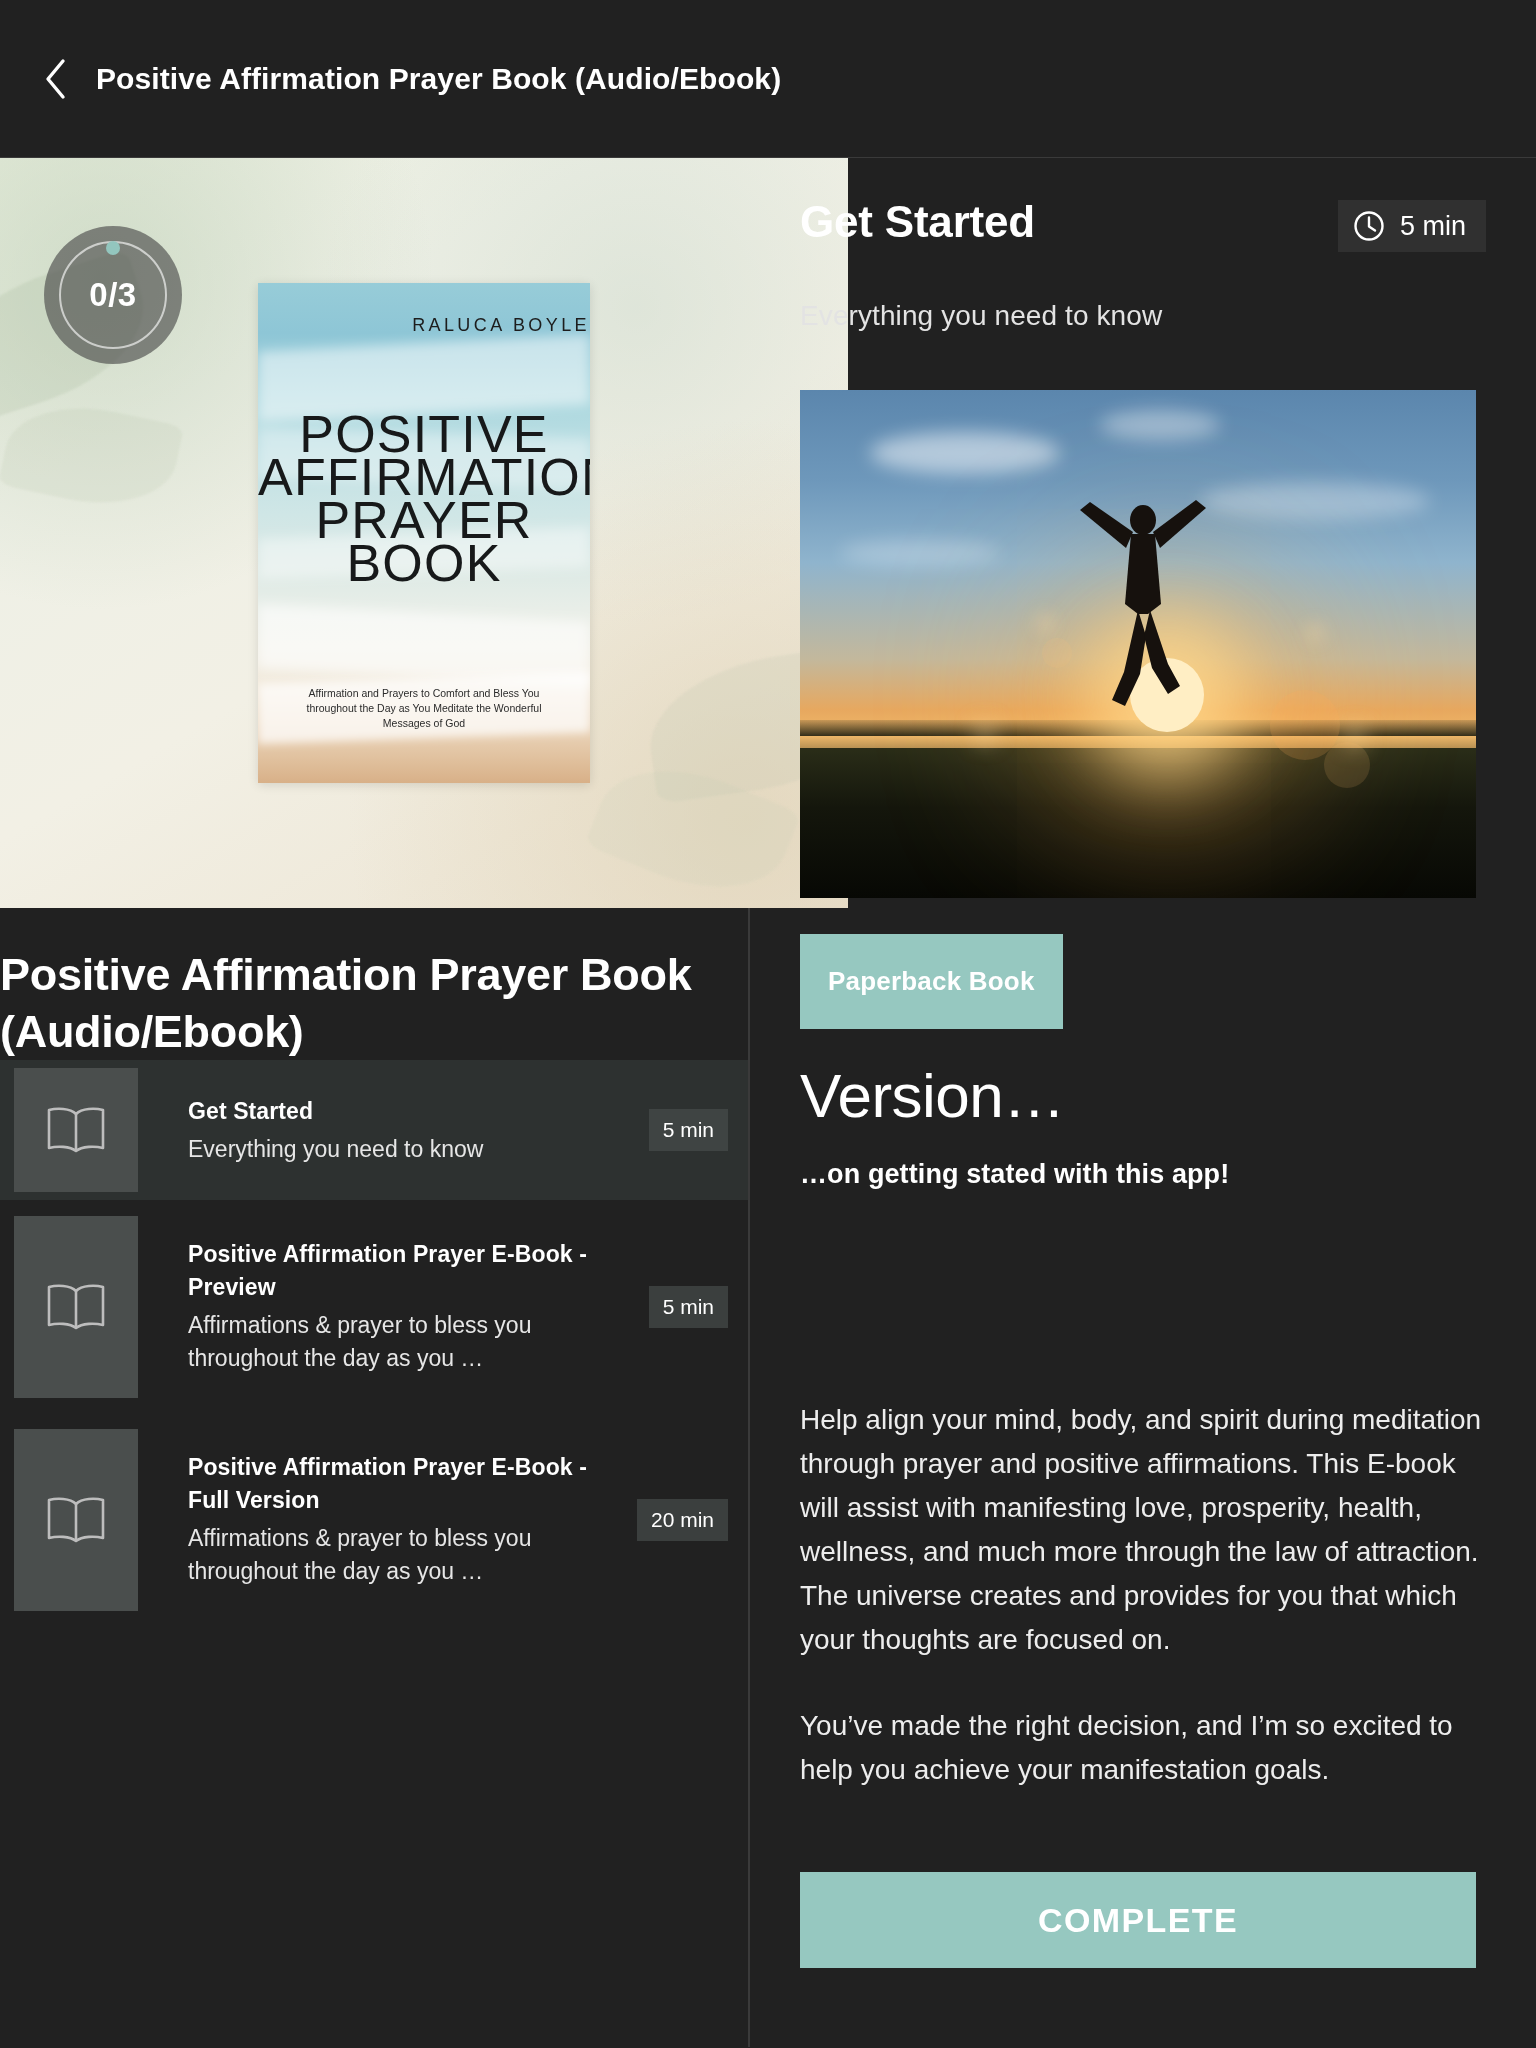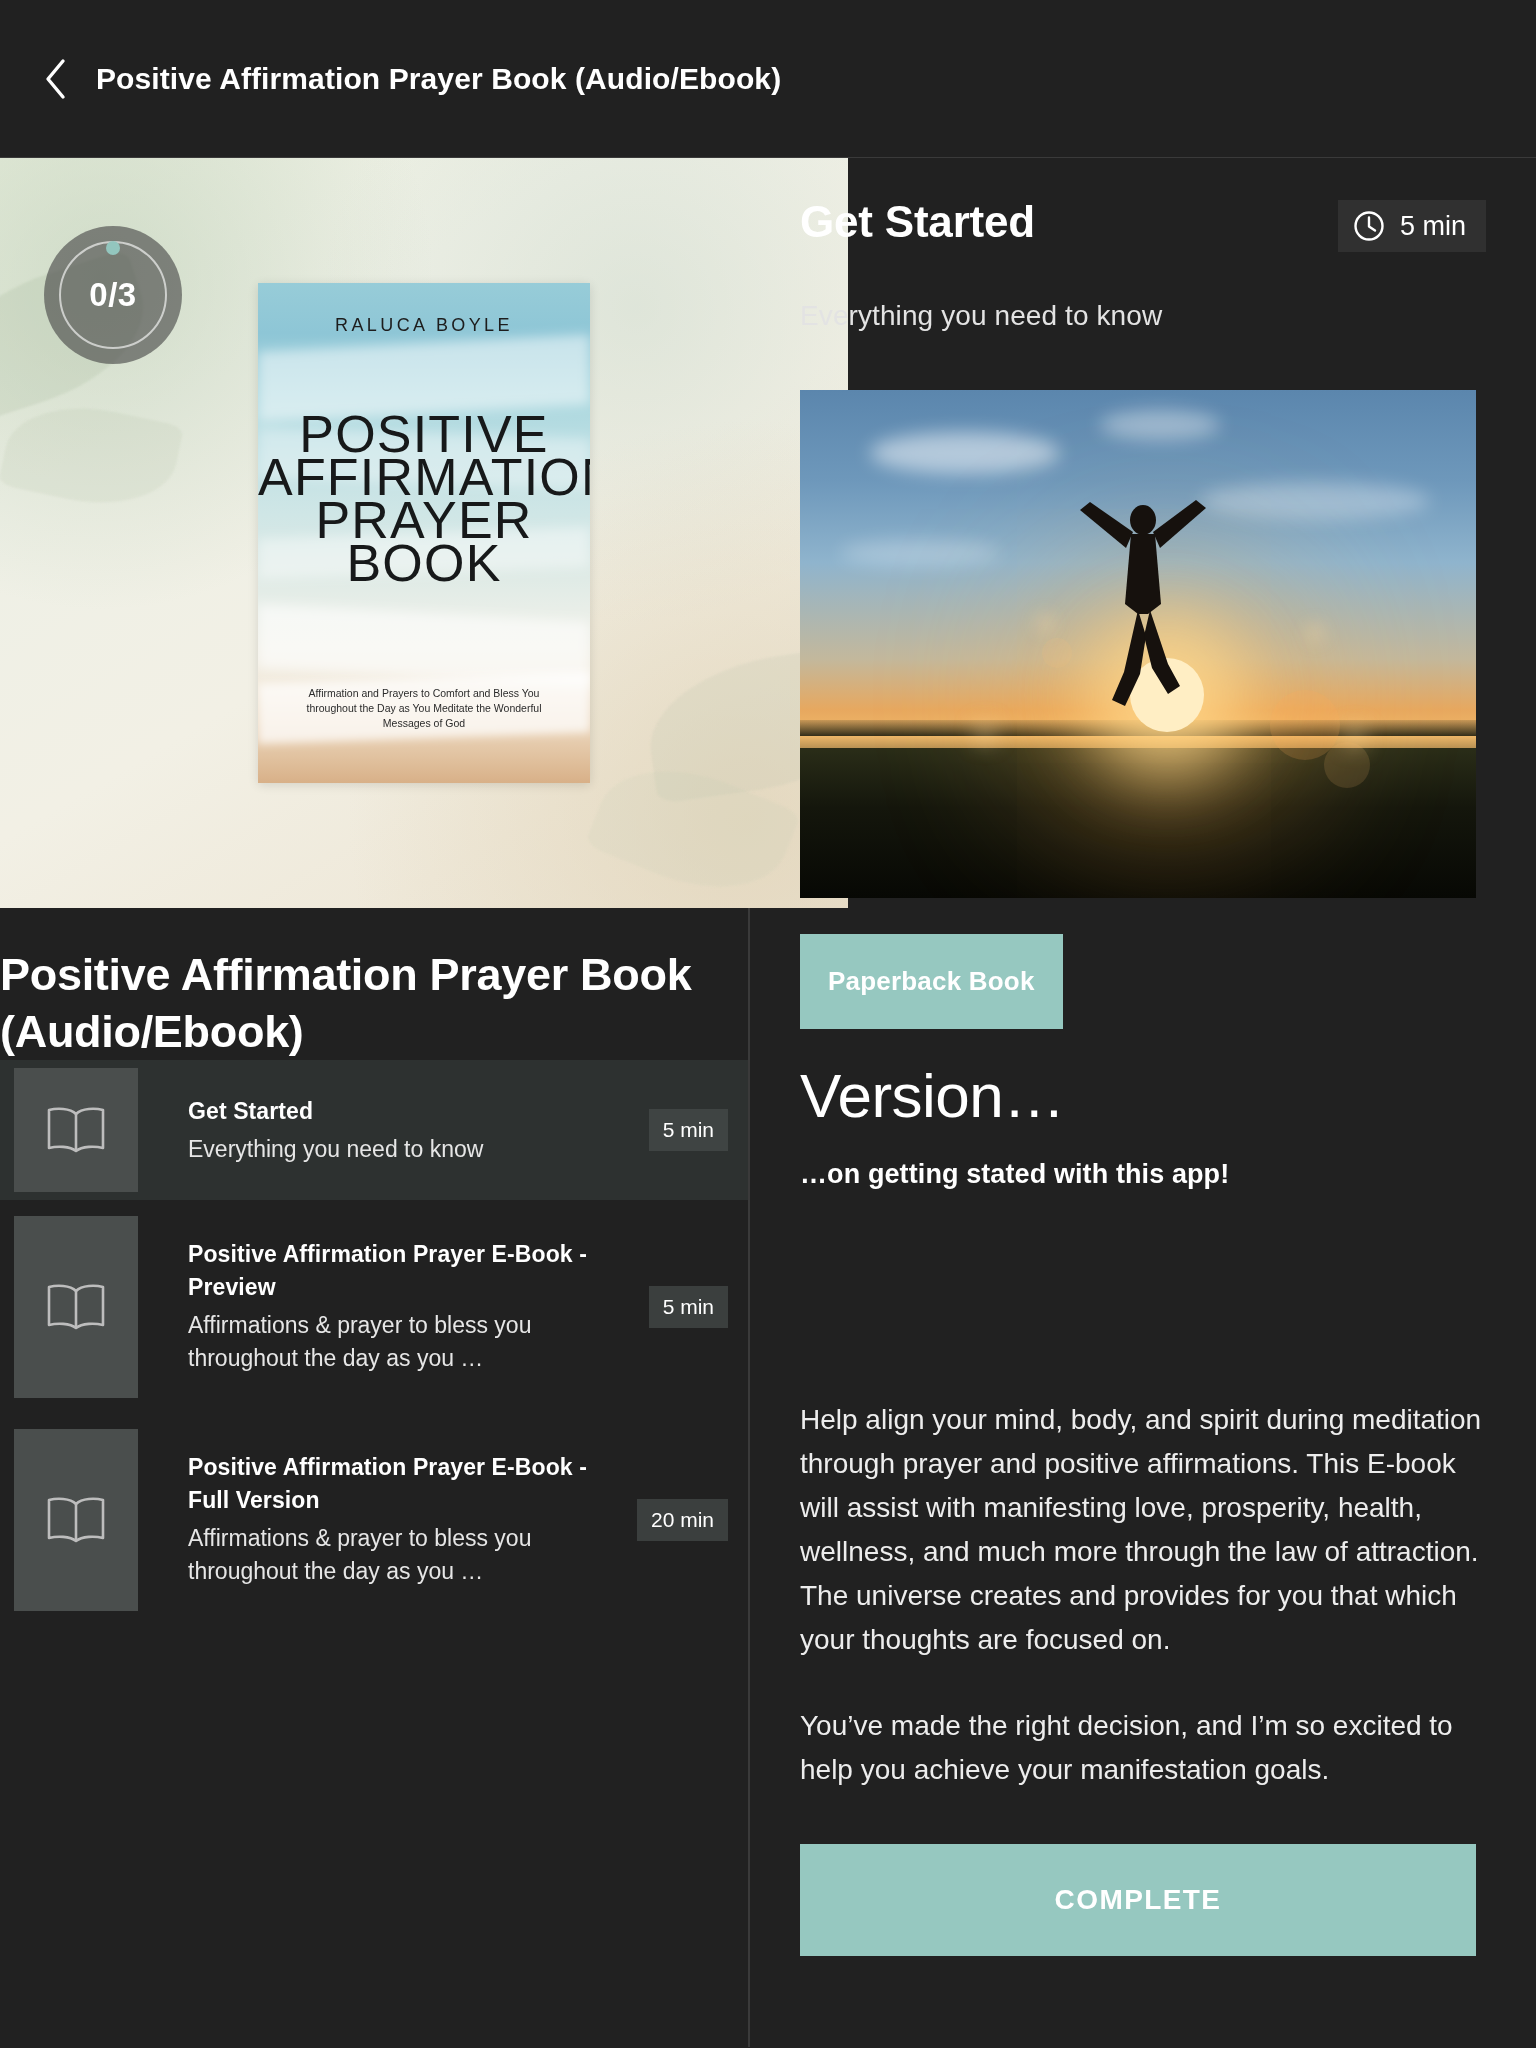--- a/index.html
+++ b/index.html
@@ -137,21 +137,21 @@
     filter: blur(6px);
   }
   .cover .w1 { top: 60px; transform: skewY(-3deg); }
   .cover .w2 { top: 150px; height: 50px; background: rgba(255,255,255,.35); transform: skewY(2deg); }
   .cover .w3 { top: 250px; height: 40px; background: rgba(255,255,255,.42); transform: skewY(-2deg); }
   .cover .w4 { top: 330px; height: 64px; background: rgba(255,255,255,.6); transform: skewY(3deg); }
   .cover .w5 { top: 395px; height: 60px; background: rgba(255,255,255,.72); filter: blur(4px); transform: skewY(-2deg); }
 
   .cover-author {
     position: absolute; top: 32px; left: 0; right: 0;
-    text-align: center;
+    text-align: right;
     color: #1d1d1d;
     font-size: 18px;
     letter-spacing: 3.4px;
     font-weight: 300;
   }
   .cover-title {
     position: absolute; top: 130px; left: 0; right: 0;
     text-align: center;
     color: #17191a;
     font-size: 52px;
@@ -344,26 +344,26 @@
     letter-spacing: .1px;
   }
   .para {
     color: #ededed;
     font-size: 28px;
     line-height: 44px;
     margin-top: 42px;
   }
   .para.spaced { margin-top: 208px; }
   .complete-btn {
-    margin-top: 52px;
+    margin-top: 80px;
     width: 676px;
-    height: 112px;
+    height: 96px;
     background: #96c8c0;
     color: #ffffff;
-    font-size: 28px;
+    font-size: 34px;
     font-weight: bold;
     letter-spacing: 1.4px;
     display: flex; align-items: center; justify-content: center;
     border: none;
     cursor: pointer;
     font-family: "Liberation Sans", sans-serif;
   }
 </style>
 </head>
 <body>

